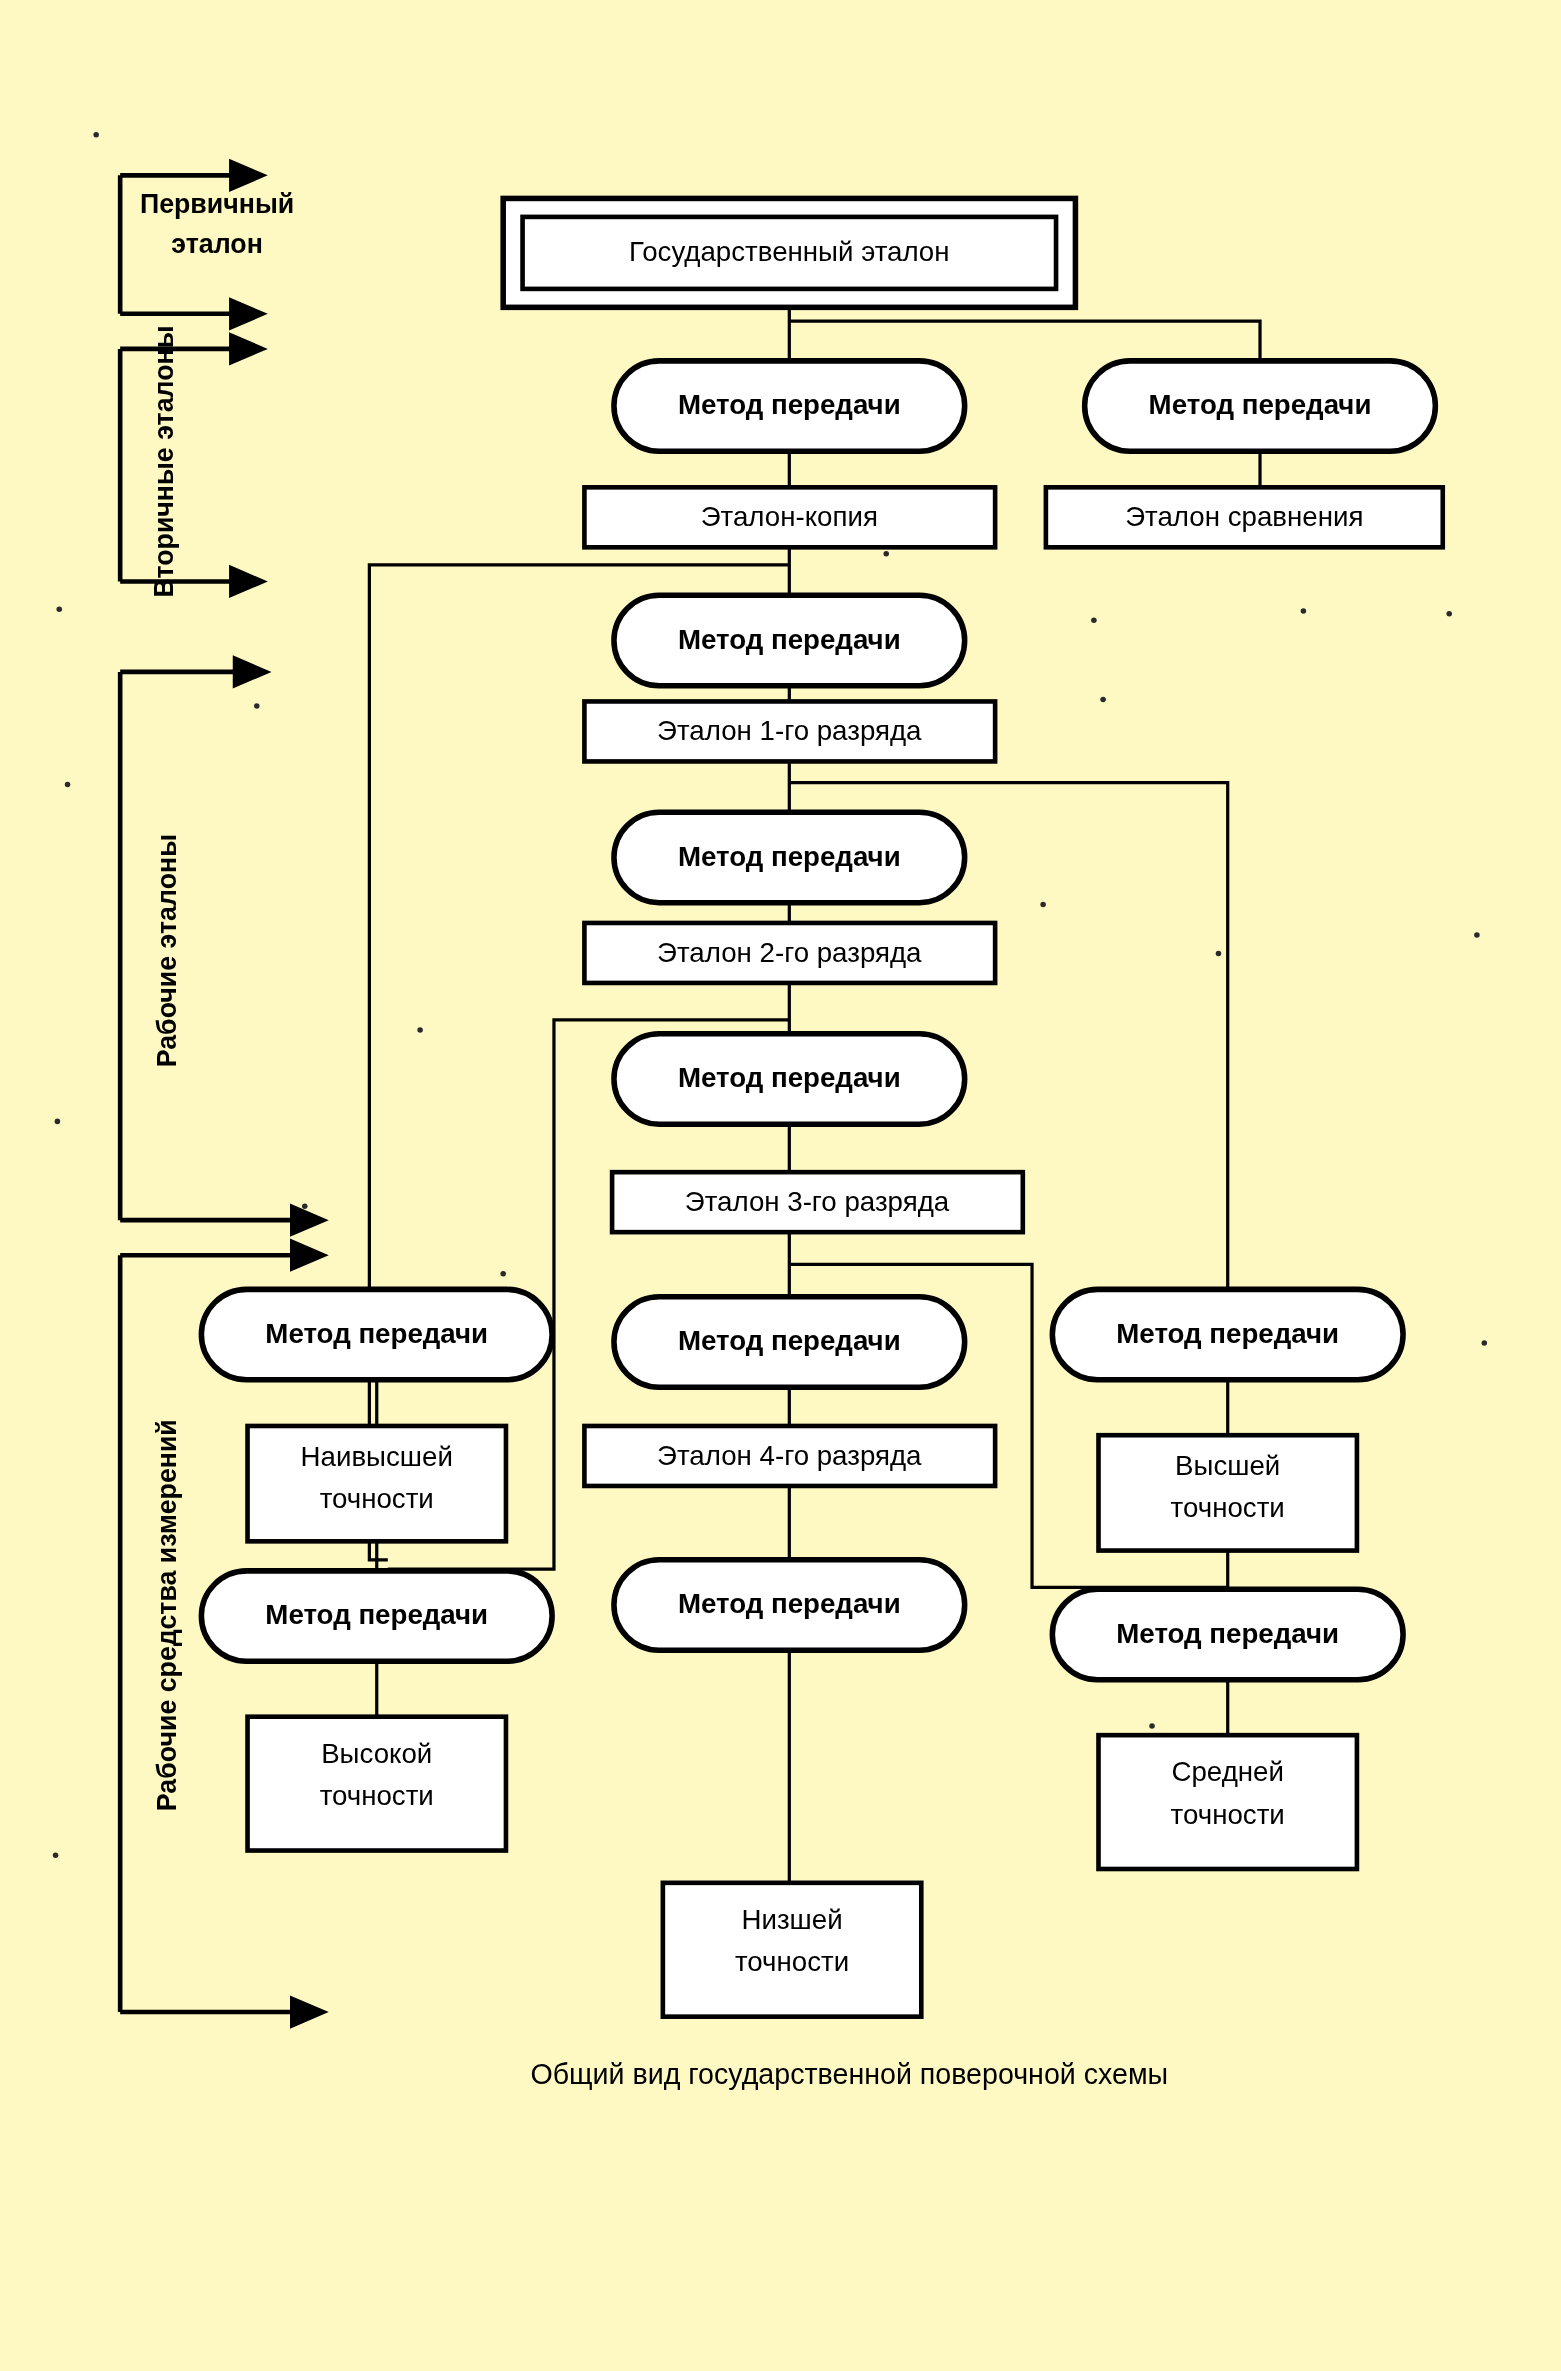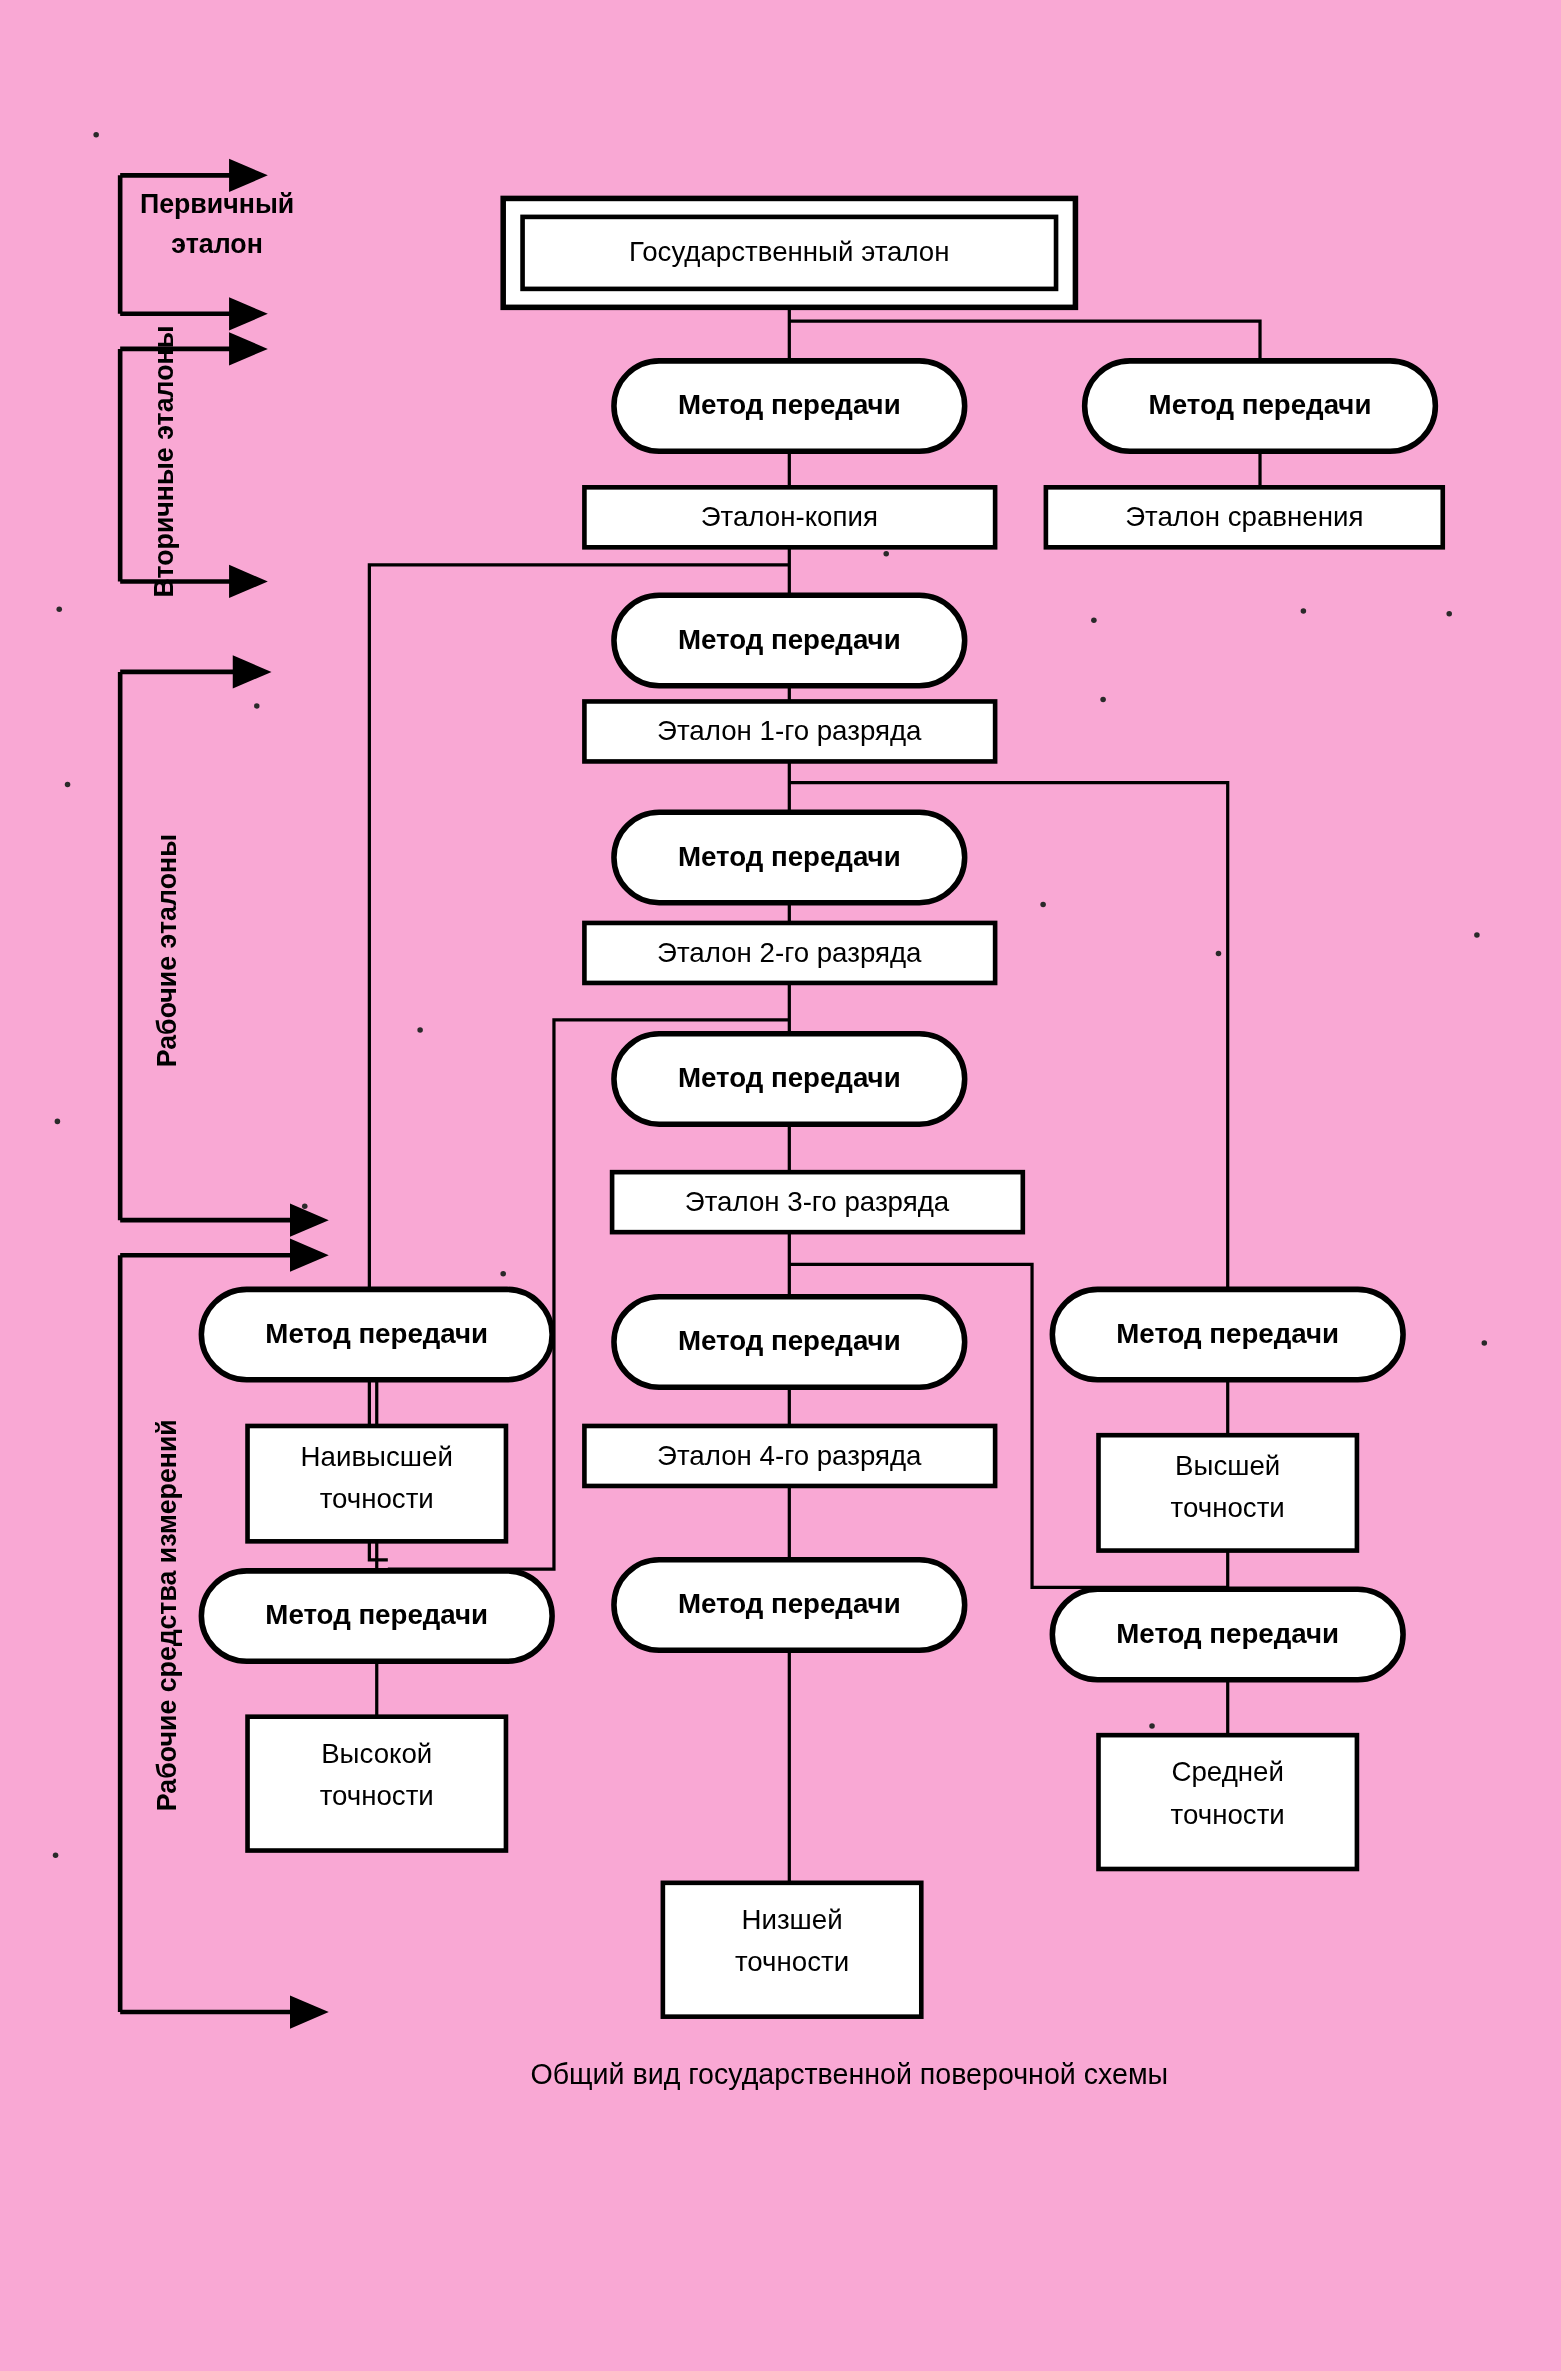--- a/index.html
+++ b/index.html
@@ -4,21 +4,21 @@
 <style>
   html, body {
     margin: 0;
     padding: 0;
     background: #ffffff;
   }
   #page {
     position: relative;
     width: 1562px;
     height: 2372px;
-    background: #f9a8d4;
+    background: #fef9c3;
     font-family: "Liberation Sans", sans-serif;
     overflow: hidden;
   }
   svg.diagram {
     position: absolute;
     left: 0;
     top: 0;
     width: 1562px;
     height: 2372px;
   }

